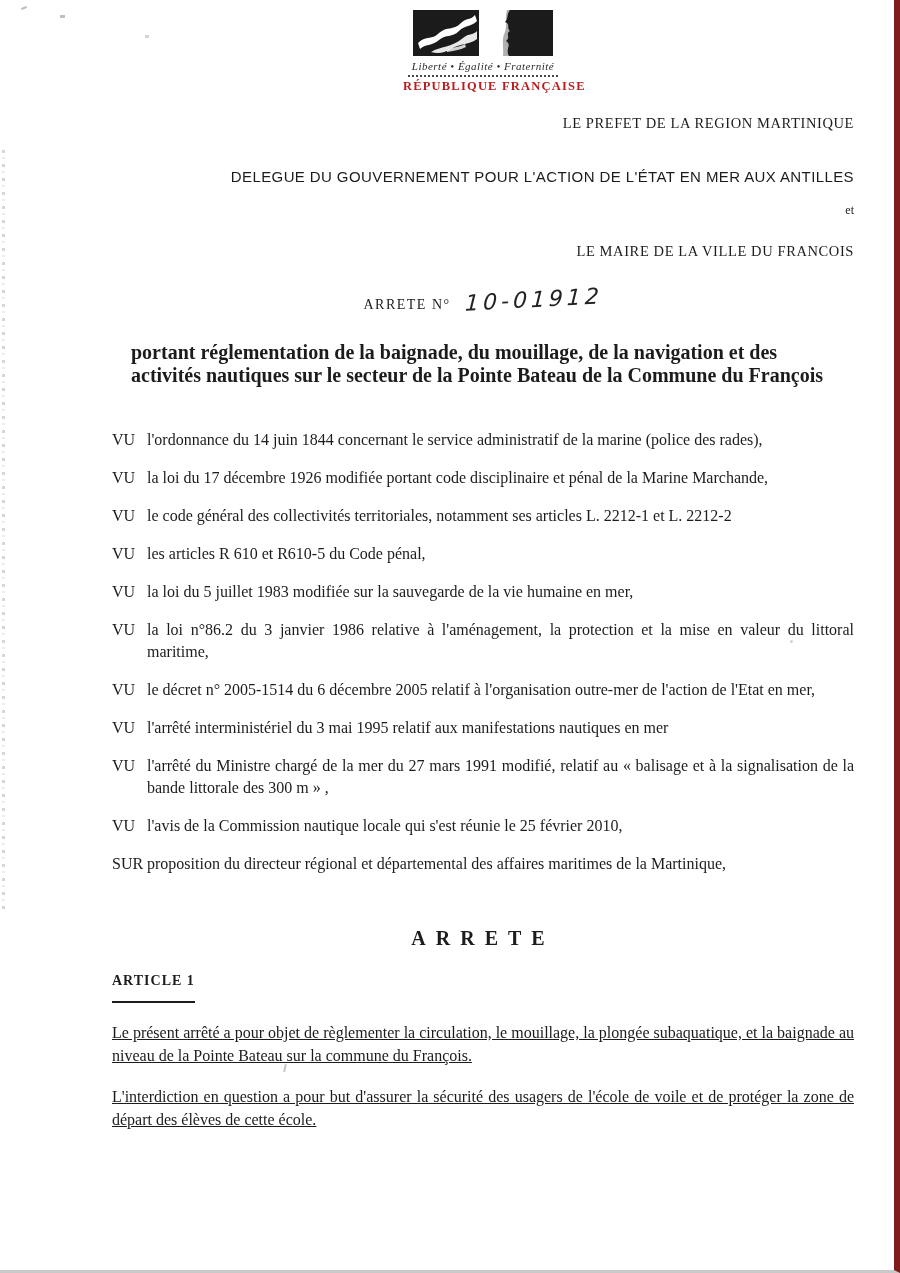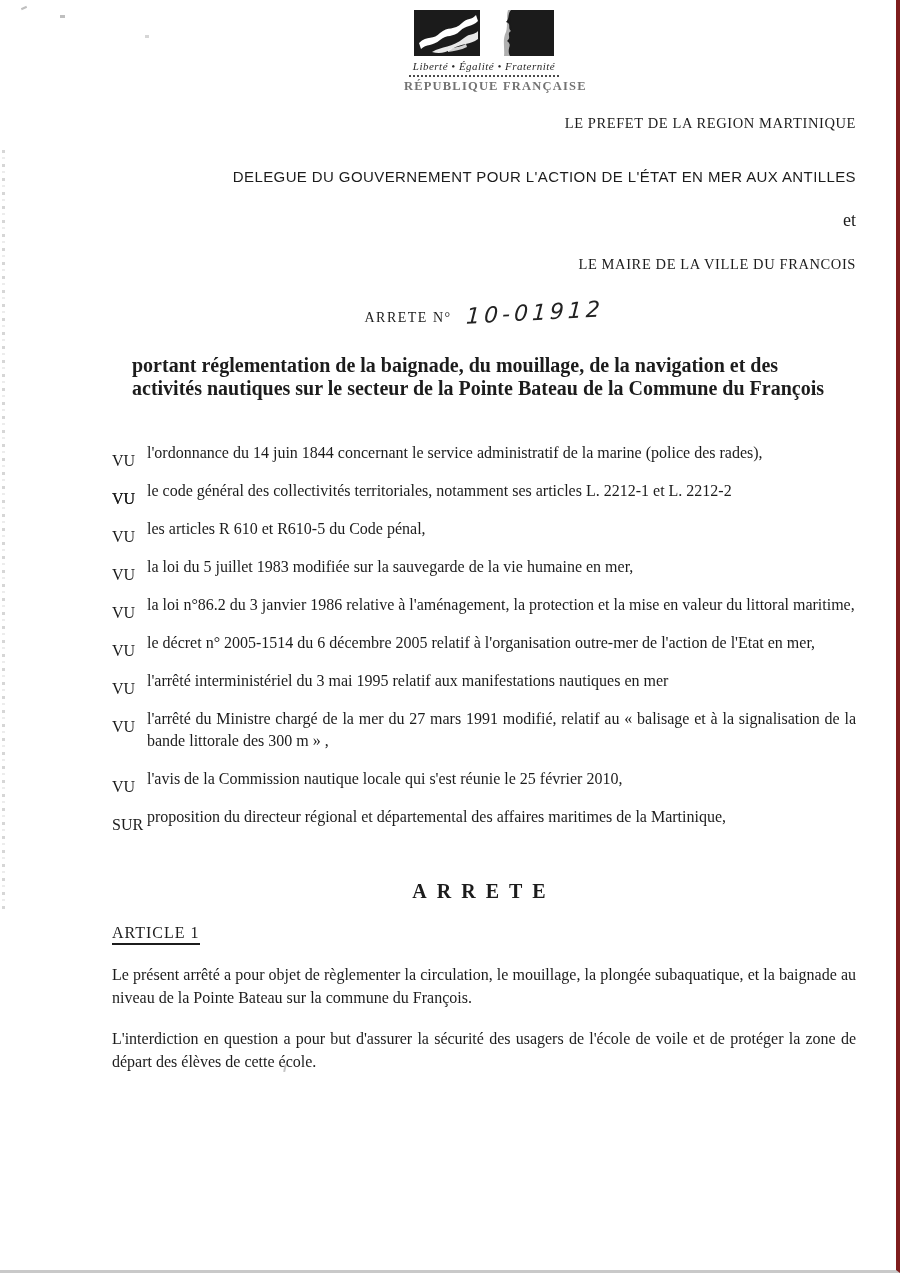--- a/index.html
+++ b/index.html
@@ -4,21 +4,21 @@
 <style>
   html, body { margin: 0; padding: 0; background: #e8e8e8; }
   .page {
     position: relative;
     width: 900px;
     height: 1273px;
     margin: 0 auto;
     background: #ffffff;
     box-sizing: border-box;
     padding: 10px 40px 0 112px;
-    border-right: 4px solid #7f1d1d;
+    border-right: 6px solid #7f1d1d;
     border-bottom: 3px solid #c9c9c9;
     overflow: hidden;
     color: #1c1c1c;
     font-family: "Liberation Serif", "DejaVu Serif", serif;
   }
 
   
   .logo-wrap { width: 160px; margin: 0 auto; text-align: center; }
   .logo-wrap svg { display: block; margin: 0 auto; }
   .logo-motto {
@@ -31,39 +31,39 @@
   }
   .logo-rule {
     width: 150px; height: 0;
     border-top: 2px dotted #4a4a4a;
     margin: 3px auto 2px auto;
   }
   .logo-republic {
     font-size: 12.5px;
     letter-spacing: 1.2px;
     font-weight: 600;
-    color: #737373;
+    color: #b91c1c;
     white-space: nowrap;
   }
 
   
   .h-center { text-align: right; }
   .prefect-line {
     margin-top: 21px;
     font-size: 14.5px;
     letter-spacing: 0.6px;
   }
   .delegate-line {
     margin-top: 36px;
     font-family: "Liberation Sans", "DejaVu Sans", sans-serif;
     font-size: 15px;
     letter-spacing: 0.4px;
     white-space: nowrap;
   }
-  .conjunction { margin-top: 25px; font-size: 18px; }
+  .conjunction { margin-top: 18px; font-size: 12px; }
   .mayor-line {
     margin-top: 25px;
     font-size: 14.5px;
     letter-spacing: 0.6px;
   }
 
   
   .decree-line { margin-top: 29px; text-align: center; white-space: nowrap; }
   .decree-label {
     font-weight: normal;
@@ -93,44 +93,45 @@
   
   .recitals { margin-top: 42px; }
   .recital {
     position: relative;
     margin: 0 0 16px 0;
     padding-left: 35px;
     text-align: justify;
     font-size: 16px;
     line-height: 22px;
   }
-  .recital-label { position: absolute; left: 0; top: 0; margin-top: 8px; }
+  .recital-label { position: absolute; left: 0; top: 0; }
 
   
   .enacting-heading {
     margin-top: 52px;
     text-align: center;
     font-weight: bold;
     font-size: 20px;
     letter-spacing: 10px;
   }
   .article-heading { margin-top: 21px; }
   .article-heading span {
     display: inline-block;
-    font-weight: normal;
-    font-size: 16px;
+    font-weight: bold;
+    font-size: 14px;
     letter-spacing: 1px;
     border-bottom: 2px solid #1c1c1c;
-    padding-bottom: 1px;
+    padding-bottom: 12px;
   }
   .body-para {
     margin: 18px 0 0 0;
     text-align: justify;
     font-size: 16px;
     line-height: 23px;
+    text-decoration: underline;
   }
 
   
   .edge-noise {
     position: absolute;
     left: 2px; top: 150px;
     width: 3px; height: 760px;
     background: repeating-linear-gradient(
       to bottom,
       rgba(90,90,90,0.45) 0 3px,
@@ -186,20 +187,21 @@
 
   <div class="subject">portant réglementation de la baignade, du mouillage, de la navigation et des activités nautiques sur le secteur de la Pointe Bateau de la Commune du François</div>
 
   <section class="recitals">
     <p class="recital">
       <span class="recital-label">VU</span>
       <span class="recital-text">l'ordonnance du 14 juin 1844 concernant le service administratif de la marine (police des rades),</span>
     </p>
     <p class="recital">
       <span class="recital-label">VU</span>
+      <span class="recital-text">la loi du 17 décembre 1926 modifiée portant code disciplinaire et pénal de la Marine Marchande,</span>
     </p>
     <p class="recital">
       <span class="recital-label">VU</span>
       <span class="recital-text">le code général des collectivités territoriales, notamment ses articles L. 2212-1 et L. 2212-2</span>
     </p>
     <p class="recital">
       <span class="recital-label">VU</span>
       <span class="recital-text">les articles R 610 et R610-5 du Code pénal,</span>
     </p>
     <p class="recital">

